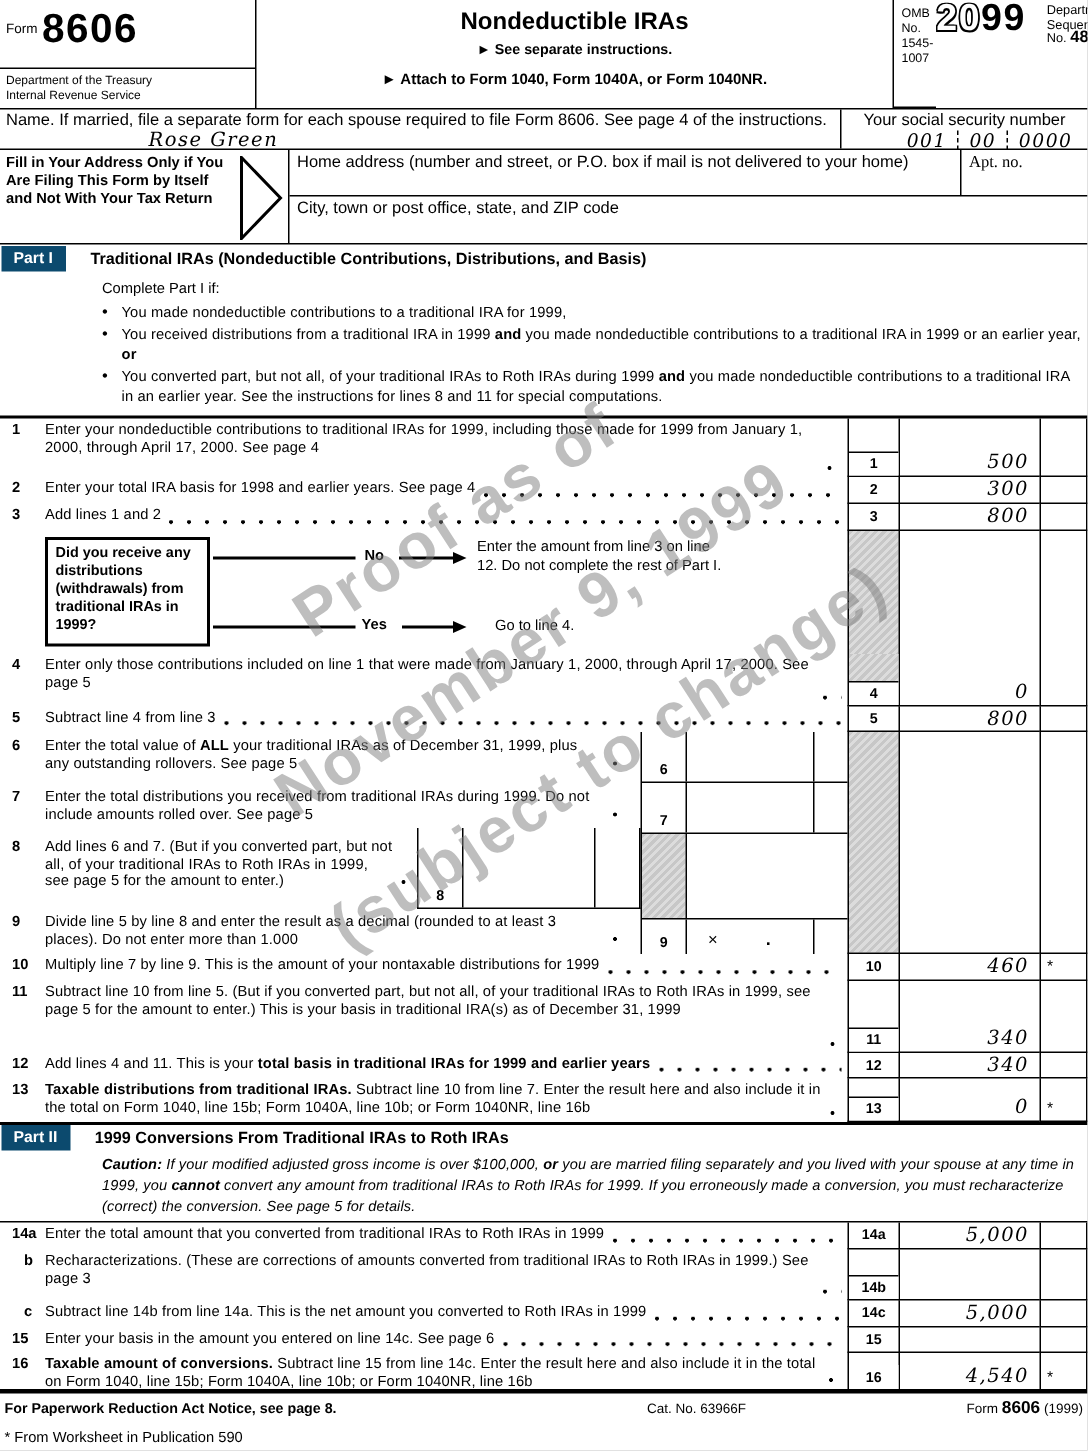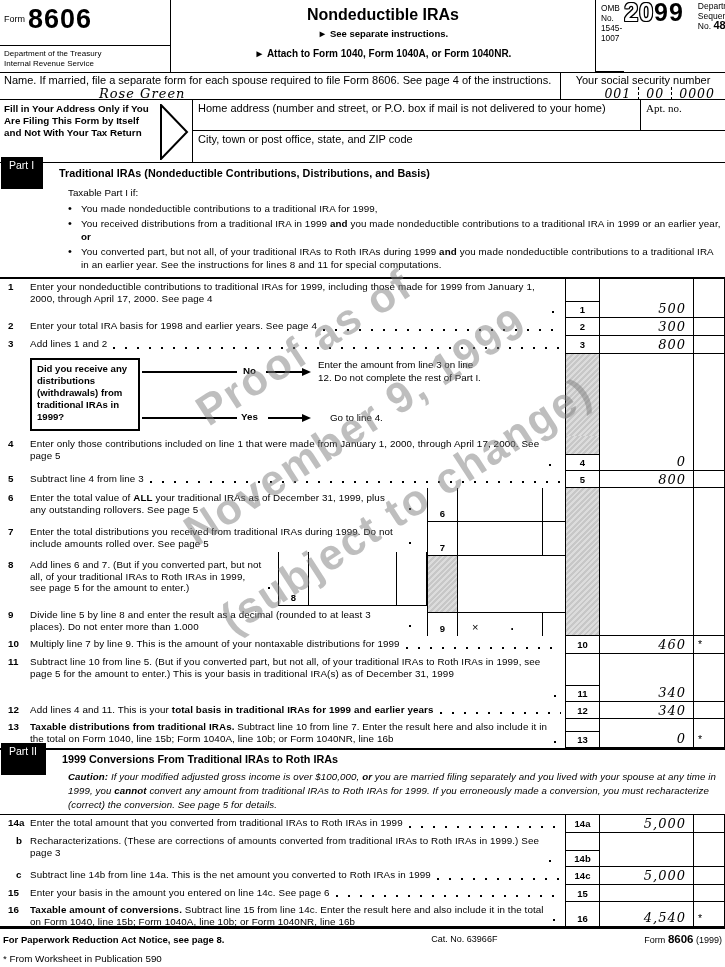--- a/index.html
+++ b/index.html
@@ -41,21 +41,21 @@
   .addr-main { flex:1; border-left:1px solid #000; display:flex; flex-direction:column; }
   .addr-top { flex:1; display:flex; border-bottom:1px solid #000; }
   .addr-home { flex:1; padding:2px 0 0 5px; }
   .addr-apt { width:85px; border-left:1px solid #000; padding:2px 0 0 5px;font-family:Liberation Serif, serif; }
   .addr-city { flex:1; padding:2px 0 0 5px; }
   .fillval { font-family:"DejaVu Serif",serif; font-style:italic; font-size:12px; }
 
   
   .partbar { height:19px; display:flex; align-items:center; }
   .partbar.p2 { border-top:2px solid #000; }
-  .plab { background:#000000; color:#fff; font-weight:normal; font-size:10.5px; padding:2px 9px 18px 8px; margin-left:1px; }
+  .plab { background:#0c4a6e; color:#fff; font-weight:bold; font-size:10.5px; padding:2px 9px 3px 8px; margin-left:1px; }
   .ptitle { font-weight:bold; font-size:10.8px; padding-left:16px; }
 
   
   .intro { border-bottom:2px solid #000; padding:4px 2px 4px 68px; font-size:9.8px; line-height:13px; }
   .introline { margin-bottom:3px; }
   .bullet { display:flex; margin-bottom:2px; }
   .bullet::before { content:"•"; flex:0 0 13px; font-size:11px; }
   .btext { flex:1; letter-spacing:.1px; }
   .caution { padding:3px 3px 2px 68px; font-size:9.7px; line-height:14px; letter-spacing:.1px; }
 
@@ -199,21 +199,21 @@
       </div>
     </div>
   </div>
 
   <div class="partbar">
     <span class="plab">Part I</span>
     <span class="ptitle">Traditional IRAs (Nondeductible Contributions, Distributions, and Basis)</span>
   </div>
 
   <div class="intro">
-    <div class="introline">Taxable Part I if:</div>
+    <div class="introline">Complete Part I if:</div>
     <div class="bullet">
         <div class="btext"><span class="">You made nondeductible contributions to a traditional IRA for 1999,</span></div>
       </div>
     <div class="bullet">
         <div class="btext"><span class="">You received distributions from a traditional IRA in 1999 </span><span class="b ">and</span><span class=""> you made nondeductible contributions to a traditional IRA in 1999 or an earlier year, </span><span class="b ">or</span></div>
       </div>
     <div class="bullet">
         <div class="btext"><span class="">You converted part, but not all, of your traditional IRAs to Roth IRAs during 1999 </span><span class="b ">and</span><span class=""> you made nondeductible contributions to a traditional IRA in an earlier year. See the instructions for lines 8 and 11 for special computations.</span></div>
       </div>
   </div>

